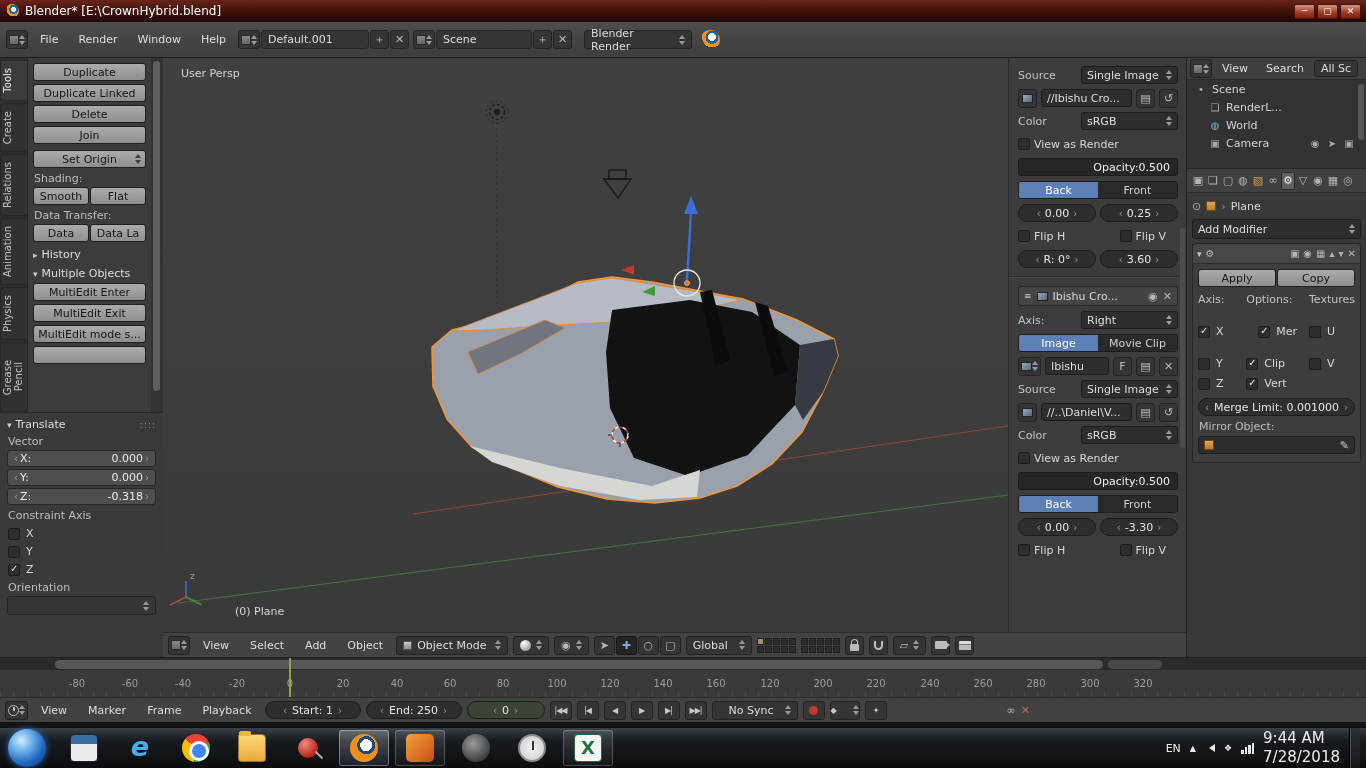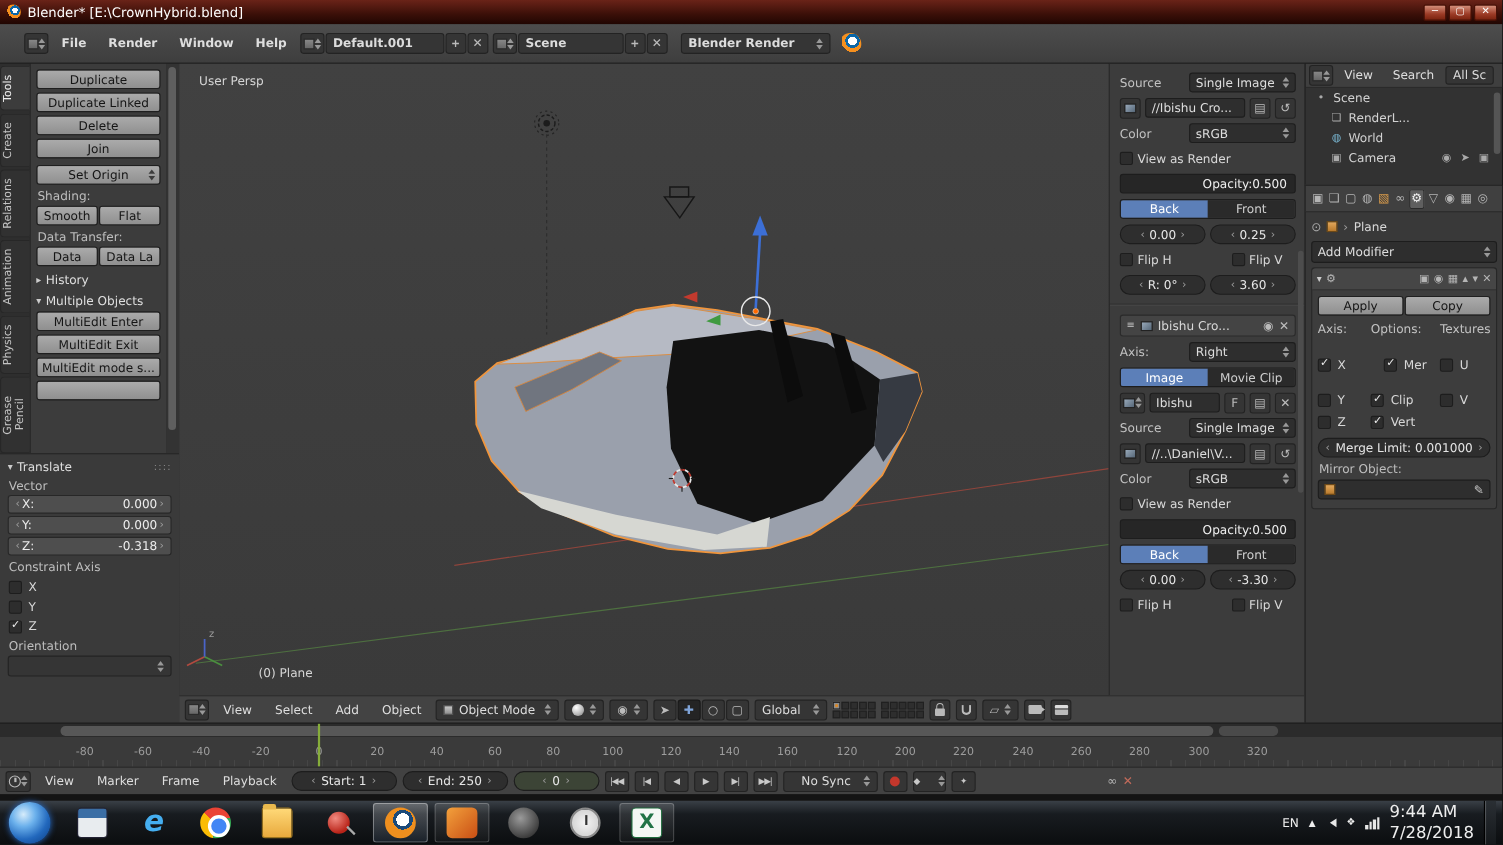--- a/index.html
+++ b/index.html
@@ -7,21 +7,21 @@
   #root{position:relative;width:1366px;height:768px;overflow:hidden;background:#2b2b2b;font-size:11px;color:#d8d8d8;}
   .grow{flex:1;}
 
   
   #titlebar{position:absolute;left:0;top:0;width:1366px;height:22px;background:linear-gradient(#6a2318,#3a0f08 60%,#200602);display:flex;align-items:center;padding:0 5px;color:#fff;font-size:12px;}
   .blogo-s{width:14px;height:14px;border-radius:50%;background:radial-gradient(circle at 62% 38%, #fff 0 2.5px, #0b67a8 2.5px 4.5px, #f5901f 4.5px 7px, rgba(0,0,0,0) 7px);margin-right:6px;}
   .wbtns{margin-left:auto;display:flex;gap:2px;}
   .wbtn{width:21px;height:15px;background:linear-gradient(#d4907c,#9c3b26 60%,#7a230f);border:1px solid #471106;border-radius:2px;color:#fff;font-size:9px;line-height:13px;text-align:center;}
 
   
-  #infobar{position:absolute;left:0;top:22px;width:1366px;height:36px;background:linear-gradient(#4d4d4d,#3e3e3e);border-bottom:1px solid #1f1f1f;display:flex;align-items:center;padding:0 22px;gap:4px;font-weight:bold;}
+  #infobar{position:absolute;left:0;top:22px;width:1366px;height:36px;background:linear-gradient(#4d4d4d,#3e3e3e);border-bottom:1px solid #1f1f1f;display:flex;align-items:center;padding:0 6px;gap:4px;}
   .menu{padding:0 8px;color:#dedede;}
   .dd{display:flex;align-items:center;background:#353535;border:1px solid #232323;border-radius:3px;height:19px;padding:0 6px;gap:5px;color:#dcdcdc;}
   .spin{display:flex;flex-direction:column;gap:2px;margin-left:auto;}
   .tri-up{width:0;height:0;border-left:3px solid transparent;border-right:3px solid transparent;border-bottom:4px solid #999;}
   .tri-dn{width:0;height:0;border-left:3px solid transparent;border-right:3px solid transparent;border-top:4px solid #999;}
   .sqbtn{min-width:19px;height:19px;background:#353535;border:1px solid #232323;border-radius:3px;display:flex;align-items:center;justify-content:center;color:#bbb;padding:0 2px;}
   .selgrp{display:flex;align-items:center;gap:1px;}
   .grid-ico{width:10px;height:10px;background:linear-gradient(#888,#666);border:1px solid #2a2a2a;}
   .blogo{width:20px;height:20px;border-radius:50%;background:radial-gradient(circle at 60% 36%, #fff 0 4px, #0b67a8 4px 6.5px, #f5901f 6.5px 10px, rgba(0,0,0,0) 10px);margin:0 4px;}
   #stats{color:#c3c3c3;white-space:nowrap;overflow:hidden;}
@@ -206,21 +206,21 @@
             <span class="tri-up"></span>
             <span class="tri-dn"></span>
           </span>
         </span>
       <span class="dd" style="width:96px;">
           <span>Scene</span>
         </span>
       <span class="sqbtn">＋</span>
       <span class="sqbtn">✕</span>
     </span>
-    <span class="dd" style="width:136px;margin-left:8px;">
+    <span class="dd" style="width:108px;margin-left:8px;">
         <span>Blender Render</span>
         <span class="spin">
           <span class="tri-up"></span>
           <span class="tri-dn"></span>
         </span>
       </span>
     <span class="blogo"></span>
   </div>
 
   <div id="tooltabs">

